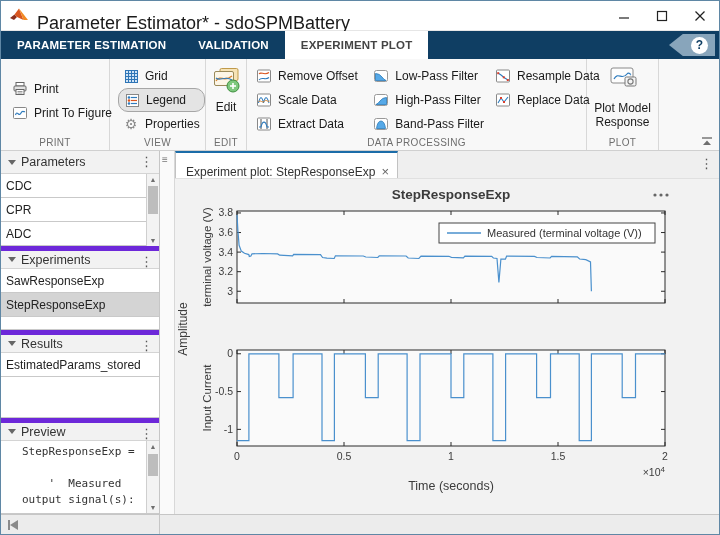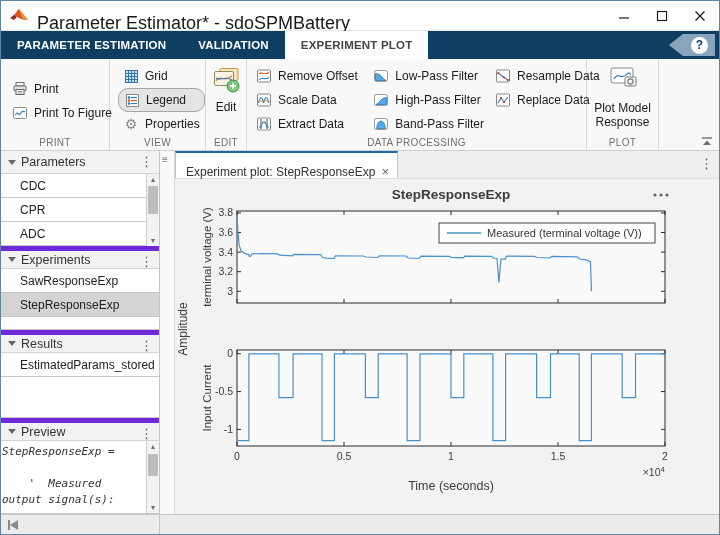--- a/index.html
+++ b/index.html
@@ -41,30 +41,30 @@
   .collapse-ribbon { position:absolute; right:6px; bottom:6px; width:12px; height:9px; }
 
   
   .main { height:363px; display:flex; background:#f2f2f2; }
   .sidebar { width:159px; background:#fff; border-right:1px solid #c6c6c6; display:flex; flex-direction:column; }
   .panel-header { height:23px; background:#f2f2f2; border-bottom:1px solid #d4d4d4; border-top:5px solid #6d28d9;
                   display:flex; align-items:center; font-size:12.5px; color:#333; position:relative; }
   .panel-header:first-child { border-top:none; }
   .tri { width:0; height:0; border-left:4px solid transparent; border-right:4px solid transparent; border-top:5px solid #666; margin:0 5px 0 7px; }
   .hdr-menu { position:absolute; right:6px; top:3px; color:#555; font-size:13px; }
-  .list-row { height:24px; border-bottom:1px solid #c9c9c9; display:flex; align-items:center; padding-left:19px; font-size:12px; color:#222; background:#fff; position:relative; }
+  .list-row { height:24px; border-bottom:1px solid #c9c9c9; display:flex; align-items:center; padding-left:5px; font-size:12px; color:#222; background:#fff; position:relative; }
   .list-row.selected { background:#d4d4d4; }
   .list-row.empty-sm { height:13px; }
   .list-block-empty { height:41px; background:#fff; border-bottom:1px solid #c9c9c9; }
   .param-list { position:relative; }
   .vscroll { position:absolute; right:0; top:0; bottom:0; width:13px; background:#f3f3f3; border-left:1px solid #cfcfcf; }
   .vs-arrow { width:100%; height:11px; display:flex; align-items:center; justify-content:center; font-size:7px; color:#6f6f6f; }
   .vs-thumb { position:absolute; left:1px; right:1px; background:#bdbdbd; }
   .preview-box { flex:1 1 auto; background:#fff; position:relative; overflow:hidden; border-bottom:1px solid #c9c9c9; }
-  .preview-text { font-family:"DejaVu Sans Mono", monospace; font-size:11px; color:#333; line-height:16px; padding:3px 16px 0 1px; white-space:pre;font-style:italic; }
+  .preview-text { font-family:"DejaVu Sans Mono", monospace; font-size:11px; color:#333; line-height:16px; padding:3px 16px 0 21px; white-space:pre; }
 
   .strip { width:15px; background:#fafafa; border-right:1px solid #d8d8d8; position:relative; }
   .strip-grip { position:absolute; top:4px; left:2px; width:10px; color:#777; font-size:10px; line-height:10px; }
 
   .docarea { flex:1 1 auto; display:flex; flex-direction:column; }
   .doc-tabbar { height:28px; background:#efefef; display:flex; position:relative; border-bottom:1px solid #e0e0e0; }
   .doc-tab { background:#fff; border-top:2px solid #1b6ca8; border-right:1px solid #c2c2c2; border-left:1px solid #c2c2c2;
              display:flex; align-items:center; padding:12px 8px 0 10px; font-size:12px; color:#333; }
   .doc-tab-close { margin-left:6px; color:#666; font-size:13px; }
   .doc-menu { position:absolute; right:6px; top:5px; color:#555; font-size:13px; }

